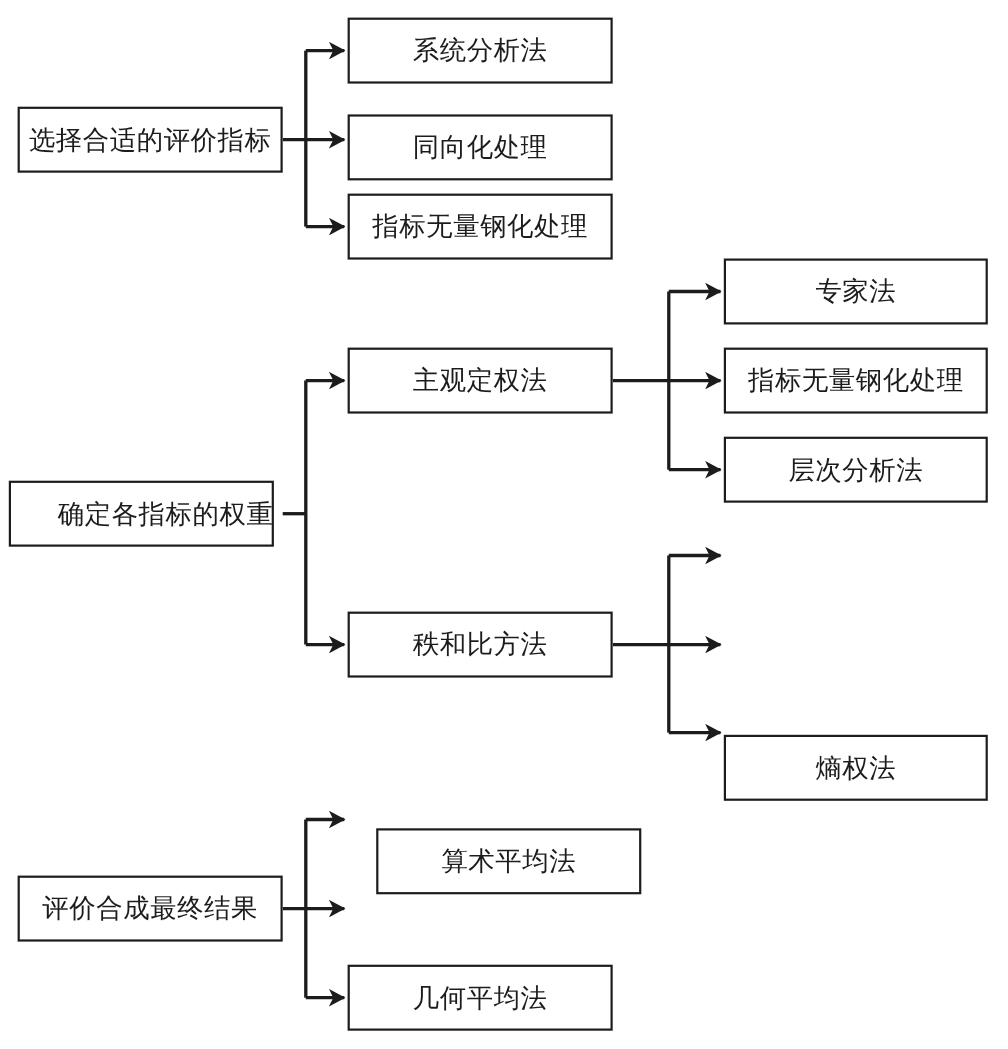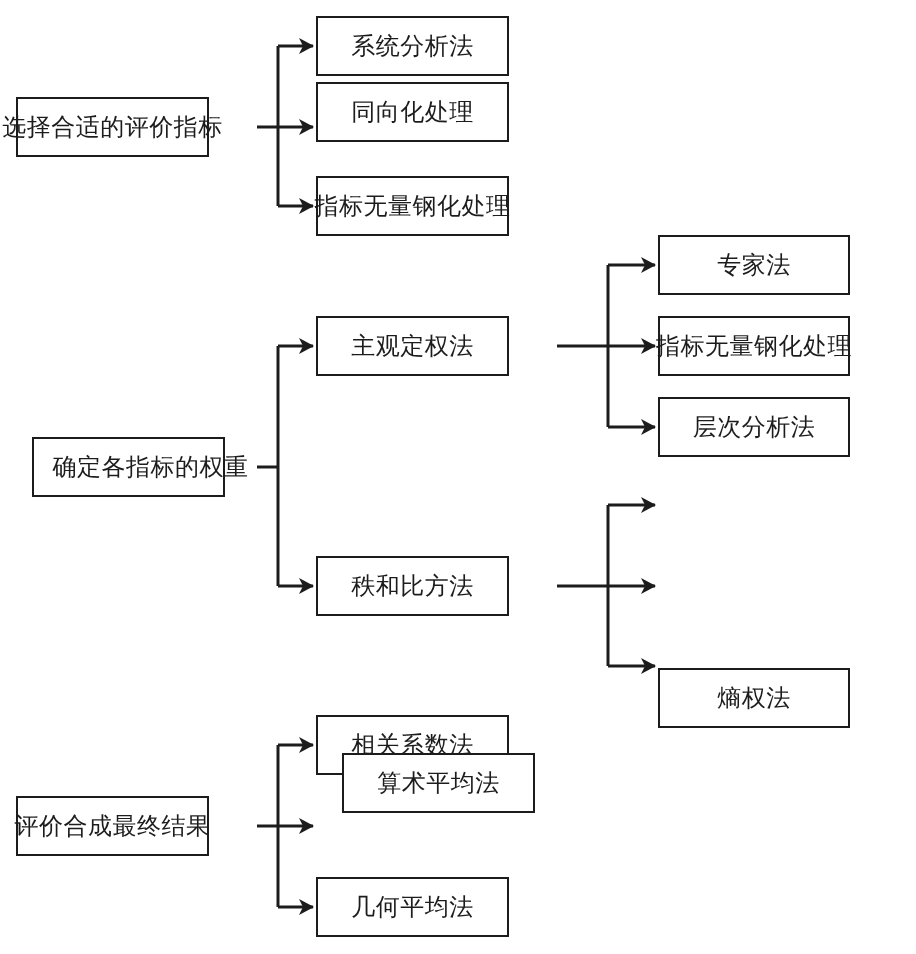--- a/index.html
+++ b/index.html
@@ -29,33 +29,33 @@
     color: var(--line);
   }
   .connectors path {
     stroke: var(--line);
     stroke-width: 3;
     fill: none;
   }
   .node {
     position: absolute;
     box-sizing: border-box;
-    width: 193px;
+    width: 241px;
     height: 60px;
     background: var(--bg);
     border: 2.5px solid var(--line);
     display: flex;
     align-items: center;
     justify-content: center;
     font-size: 24px;
     color: var(--ink);
     white-space: nowrap;
     letter-spacing: 0.5px;
   }
-  .node.r { width: 192px; }
+  .node.r { width: 240px; }
 </style>
 </head>
 <body>
 
 <div class="canvas">
 
   <svg class="connectors" viewBox="0 0 916 954" xmlns="http://www.w3.org/2000/svg">
     <defs>
       <marker id="arrowhead" markerUnits="userSpaceOnUse" markerWidth="16" markerHeight="16" refX="14" refY="8" orient="auto">
         <polygon points="0,0 15,8 0,16 4,8" fill="currentColor"></polygon>
@@ -84,33 +84,32 @@
     <path d="M608,586 H655" marker-end="url(#arrowhead)"></path>
     <path d="M608,666 H655" marker-end="url(#arrowhead)"></path>
 
     <path d="M257,826 H313" marker-end="url(#arrowhead)"></path>
     <path d="M278,745 V907"></path>
     <path d="M278,745 H313" marker-end="url(#arrowhead)"></path>
     <path d="M278,907 H313" marker-end="url(#arrowhead)"></path>
   </svg>
 
   <div class="node" style="left:16px; top:97px;">选择合适的评价指标</div>
-  <div class="node" style="left:32px; top:437px;padding-left:44px;">确定各指标的权重</div>
+  <div class="node" style="left:8px; top:437px;padding-left:44px;">确定各指标的权重</div>
   <div class="node" style="left:16px; top:796px;">评价合成最终结果</div>
 
   <div class="node" style="left:316px; top:16px;">系统分析法</div>
-  <div class="node" style="left:316px; top:82px;">同向化处理</div>
+  <div class="node" style="left:316px; top:104px;">同向化处理</div>
   <div class="node" style="left:316px; top:176px;">指标无量钢化处理</div>
 
   <div class="node" style="left:316px; top:316px;">主观定权法</div>
   <div class="node" style="left:316px; top:556px;">秩和比方法</div>
 
   <div class="node r" style="left:658px; top:235px;">专家法</div>
   <div class="node r" style="left:658px; top:316px;">指标无量钢化处理</div>
   <div class="node r" style="left:658px; top:397px;">层次分析法</div>
 
   <div class="node r" style="left:658px; top:668px;">熵权法</div>
 
-  <div class="node" style="left:316px; top:715px;">相关系数法</div>
   <div class="node" style="left:316px; top:753px;margin-left:26px;">算术平均法</div>
   <div class="node" style="left:316px; top:877px;text-align:right;">几何平均法</div>
 
 </div>
 
 </body></html>

